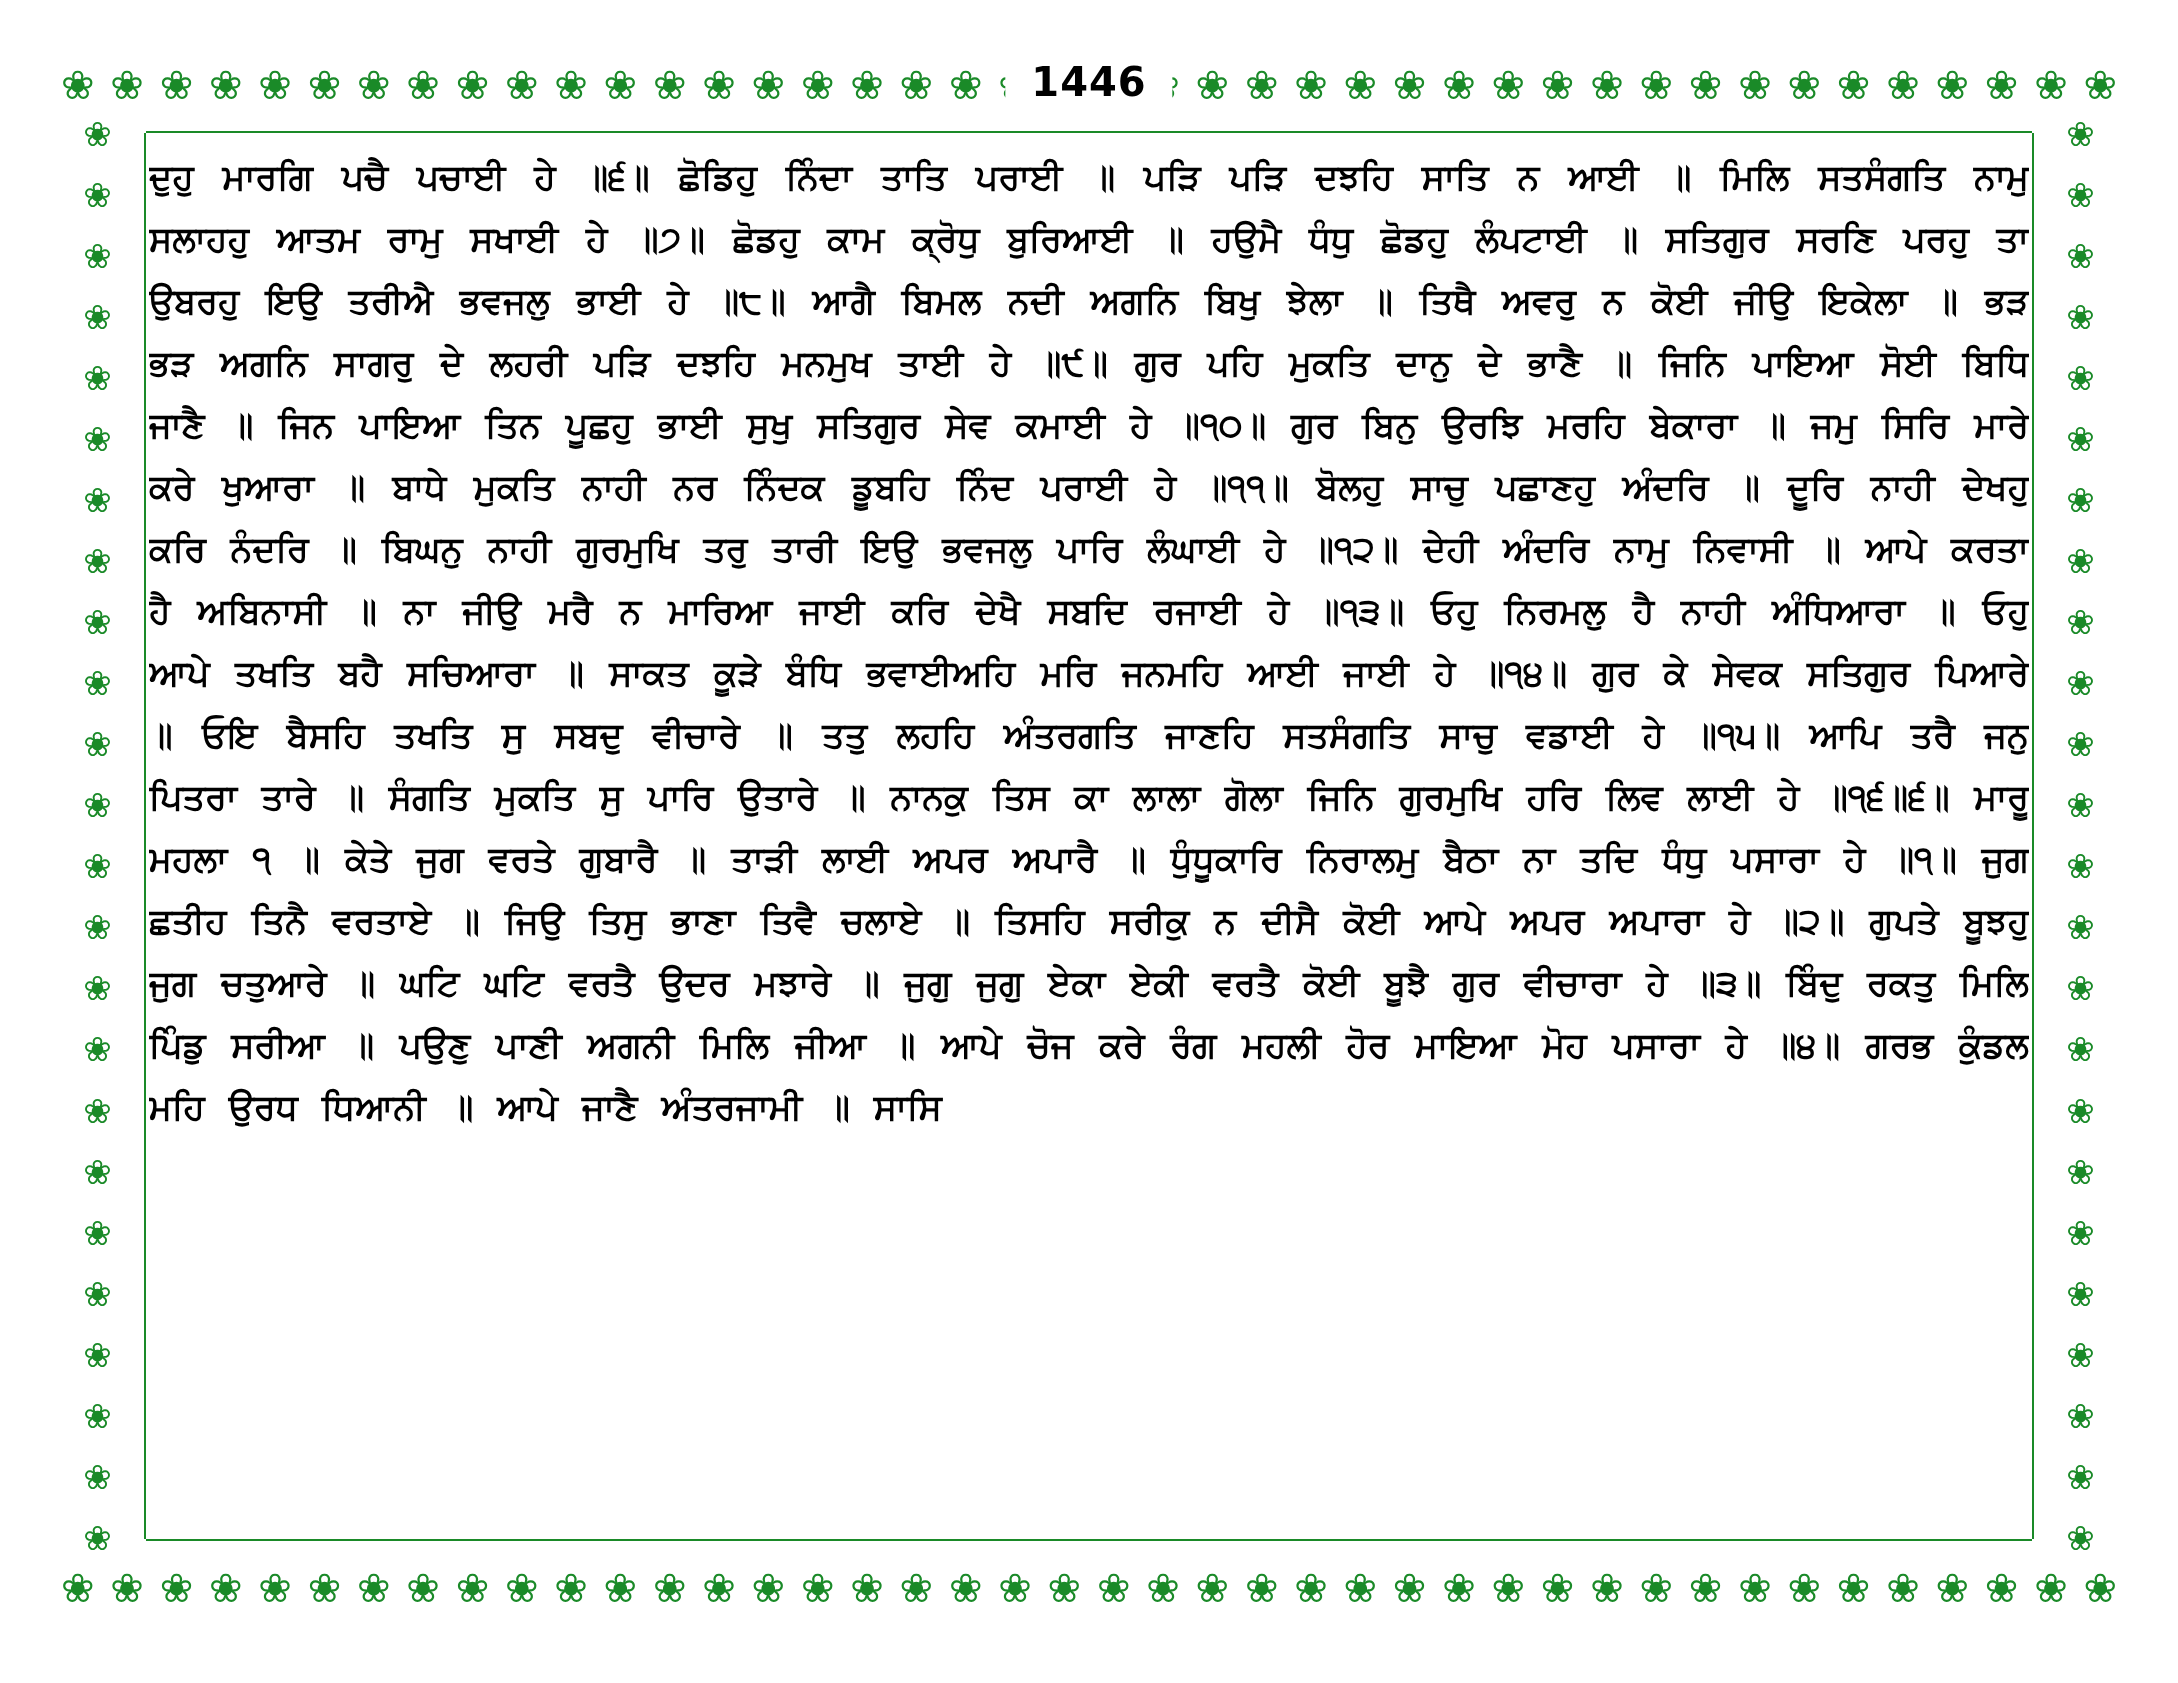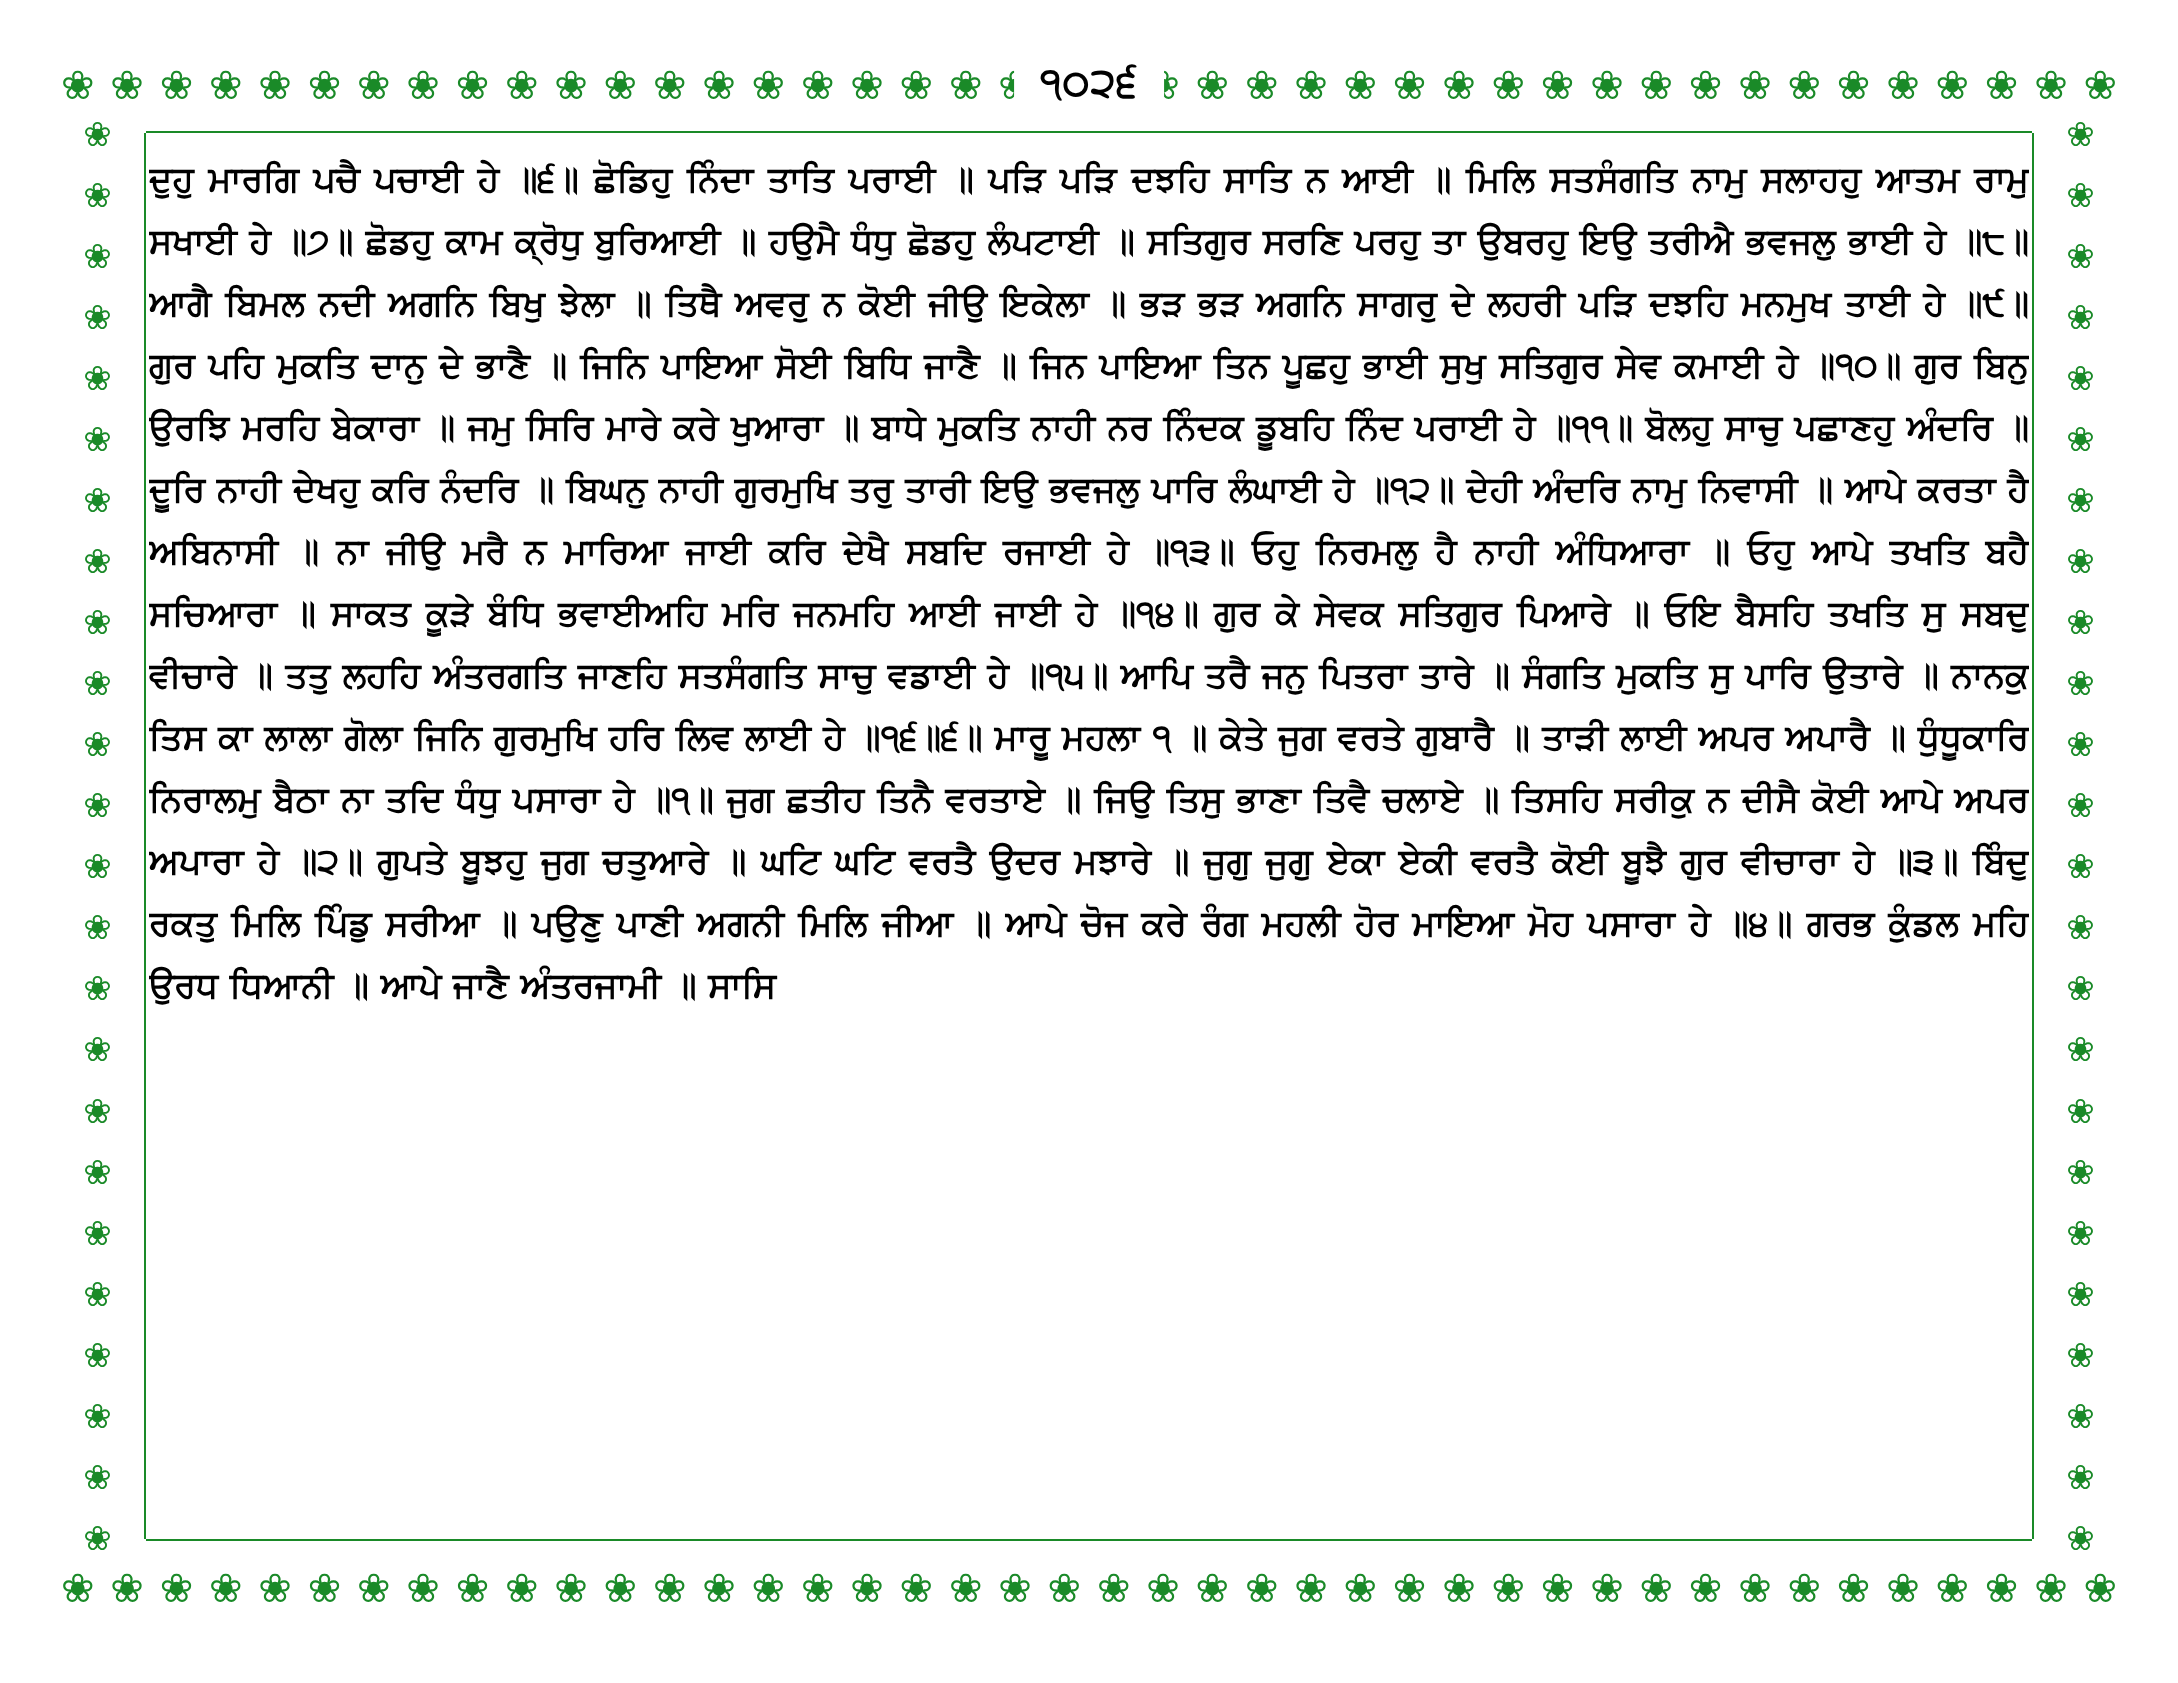--- a/index.html
+++ b/index.html
@@ -102,21 +102,21 @@
     position: absolute;
     left: 149px;
     right: 149px;
     top: 149px;
     bottom: 158px;
     overflow: hidden;
   }
 
   .scripture {
     color: #000000;
-    font-family: Liberation Serif, serif;
+    font-family: Liberation Mono, monospace;
     font-size: 35px;
     line-height: 62px;
     font-weight: 700;
     text-align: justify;
     text-align-last: left;
     word-spacing: 3px;
     margin: 0;
   }
 </style>
 </head>
@@ -266,20 +266,20 @@
         <span class="floret small">❀</span>
         <span class="floret small">❀</span>
       </div>
 
     <div class="inner-rule h rule-top"></div>
     <div class="inner-rule h rule-bottom"></div>
     <div class="inner-rule v rule-left"></div>
     <div class="inner-rule v rule-right"></div>
   </div>
 
-  <div class="page-number">੧੦੨੬</div>
+  <div class="page-number">1446</div>
 
   <div class="content">
     <p class="scripture">ਦੁਹੁ ਮਾਰਗਿ ਪਚੈ ਪਚਾਈ ਹੇ ॥੬॥ ਛੋਡਿਹੁ ਨਿੰਦਾ ਤਾਤਿ ਪਰਾਈ ॥ ਪੜਿ ਪੜਿ ਦਝਹਿ ਸਾਤਿ ਨ ਆਈ ॥ ਮਿਲਿ ਸਤਸੰਗਤਿ ਨਾਮੁ ਸਲਾਹਹੁ ਆਤਮ ਰਾਮੁ ਸਖਾਈ ਹੇ ॥੭॥ ਛੋਡਹੁ ਕਾਮ ਕ੍ਰੋਧੁ ਬੁਰਿਆਈ ॥ ਹਉਮੈ ਧੰਧੁ ਛੋਡਹੁ ਲੰਪਟਾਈ ॥ ਸਤਿਗੁਰ ਸਰਣਿ ਪਰਹੁ ਤਾ ਉਬਰਹੁ ਇਉ ਤਰੀਐ ਭਵਜਲੁ ਭਾਈ ਹੇ ॥੮॥ ਆਗੈ ਬਿਮਲ ਨਦੀ ਅਗਨਿ ਬਿਖੁ ਝੇਲਾ ॥ ਤਿਥੈ ਅਵਰੁ ਨ ਕੋਈ ਜੀਉ ਇਕੇਲਾ ॥ ਭੜ ਭੜ ਅਗਨਿ ਸਾਗਰੁ ਦੇ ਲਹਰੀ ਪੜਿ ਦਝਹਿ ਮਨਮੁਖ ਤਾਈ ਹੇ ॥੯॥ ਗੁਰ ਪਹਿ ਮੁਕਤਿ ਦਾਨੁ ਦੇ ਭਾਣੈ ॥ ਜਿਨਿ ਪਾਇਆ ਸੋਈ ਬਿਧਿ ਜਾਣੈ ॥ ਜਿਨ ਪਾਇਆ ਤਿਨ ਪੂਛਹੁ ਭਾਈ ਸੁਖੁ ਸਤਿਗੁਰ ਸੇਵ ਕਮਾਈ ਹੇ ॥੧੦॥ ਗੁਰ ਬਿਨੁ ਉਰਝਿ ਮਰਹਿ ਬੇਕਾਰਾ ॥ ਜਮੁ ਸਿਰਿ ਮਾਰੇ ਕਰੇ ਖੁਆਰਾ ॥ ਬਾਧੇ ਮੁਕਤਿ ਨਾਹੀ ਨਰ ਨਿੰਦਕ ਡੂਬਹਿ ਨਿੰਦ ਪਰਾਈ ਹੇ ॥੧੧॥ ਬੋਲਹੁ ਸਾਚੁ ਪਛਾਣਹੁ ਅੰਦਰਿ ॥ ਦੂਰਿ ਨਾਹੀ ਦੇਖਹੁ ਕਰਿ ਨੰਦਰਿ ॥ ਬਿਘਨੁ ਨਾਹੀ ਗੁਰਮੁਖਿ ਤਰੁ ਤਾਰੀ ਇਉ ਭਵਜਲੁ ਪਾਰਿ ਲੰਘਾਈ ਹੇ ॥੧੨॥ ਦੇਹੀ ਅੰਦਰਿ ਨਾਮੁ ਨਿਵਾਸੀ ॥ ਆਪੇ ਕਰਤਾ ਹੈ ਅਬਿਨਾਸੀ ॥ ਨਾ ਜੀਉ ਮਰੈ ਨ ਮਾਰਿਆ ਜਾਈ ਕਰਿ ਦੇਖੈ ਸਬਦਿ ਰਜਾਈ ਹੇ ॥੧੩॥ ਓਹੁ ਨਿਰਮਲੁ ਹੈ ਨਾਹੀ ਅੰਧਿਆਰਾ ॥ ਓਹੁ ਆਪੇ ਤਖਤਿ ਬਹੈ ਸਚਿਆਰਾ ॥ ਸਾਕਤ ਕੂੜੇ ਬੰਧਿ ਭਵਾਈਅਹਿ ਮਰਿ ਜਨਮਹਿ ਆਈ ਜਾਈ ਹੇ ॥੧੪॥ ਗੁਰ ਕੇ ਸੇਵਕ ਸਤਿਗੁਰ ਪਿਆਰੇ ॥ ਓਇ ਬੈਸਹਿ ਤਖਤਿ ਸੁ ਸਬਦੁ ਵੀਚਾਰੇ ॥ ਤਤੁ ਲਹਹਿ ਅੰਤਰਗਤਿ ਜਾਣਹਿ ਸਤਸੰਗਤਿ ਸਾਚੁ ਵਡਾਈ ਹੇ ॥੧੫॥ ਆਪਿ ਤਰੈ ਜਨੁ ਪਿਤਰਾ ਤਾਰੇ ॥ ਸੰਗਤਿ ਮੁਕਤਿ ਸੁ ਪਾਰਿ ਉਤਾਰੇ ॥ ਨਾਨਕੁ ਤਿਸ ਕਾ ਲਾਲਾ ਗੋਲਾ ਜਿਨਿ ਗੁਰਮੁਖਿ ਹਰਿ ਲਿਵ ਲਾਈ ਹੇ ॥੧੬॥੬॥ ਮਾਰੂ ਮਹਲਾ ੧ ॥ ਕੇਤੇ ਜੁਗ ਵਰਤੇ ਗੁਬਾਰੈ ॥ ਤਾੜੀ ਲਾਈ ਅਪਰ ਅਪਾਰੈ ॥ ਧੁੰਧੂਕਾਰਿ ਨਿਰਾਲਮੁ ਬੈਠਾ ਨਾ ਤਦਿ ਧੰਧੁ ਪਸਾਰਾ ਹੇ ॥੧॥ ਜੁਗ ਛਤੀਹ ਤਿਨੈ ਵਰਤਾਏ ॥ ਜਿਉ ਤਿਸੁ ਭਾਣਾ ਤਿਵੈ ਚਲਾਏ ॥ ਤਿਸਹਿ ਸਰੀਕੁ ਨ ਦੀਸੈ ਕੋਈ ਆਪੇ ਅਪਰ ਅਪਾਰਾ ਹੇ ॥੨॥ ਗੁਪਤੇ ਬੂਝਹੁ ਜੁਗ ਚਤੁਆਰੇ ॥ ਘਟਿ ਘਟਿ ਵਰਤੈ ਉਦਰ ਮਝਾਰੇ ॥ ਜੁਗੁ ਜੁਗੁ ਏਕਾ ਏਕੀ ਵਰਤੈ ਕੋਈ ਬੂਝੈ ਗੁਰ ਵੀਚਾਰਾ ਹੇ ॥੩॥ ਬਿੰਦੁ ਰਕਤੁ ਮਿਲਿ ਪਿੰਡੁ ਸਰੀਆ ॥ ਪਉਣੁ ਪਾਣੀ ਅਗਨੀ ਮਿਲਿ ਜੀਆ ॥ ਆਪੇ ਚੋਜ ਕਰੇ ਰੰਗ ਮਹਲੀ ਹੋਰ ਮਾਇਆ ਮੋਹ ਪਸਾਰਾ ਹੇ ॥੪॥ ਗਰਭ ਕੁੰਡਲ ਮਹਿ ਉਰਧ ਧਿਆਨੀ ॥ ਆਪੇ ਜਾਣੈ ਅੰਤਰਜਾਮੀ ॥ ਸਾਸਿ</p>
   </div>
 
 </div>
 
 
 </body></html>

